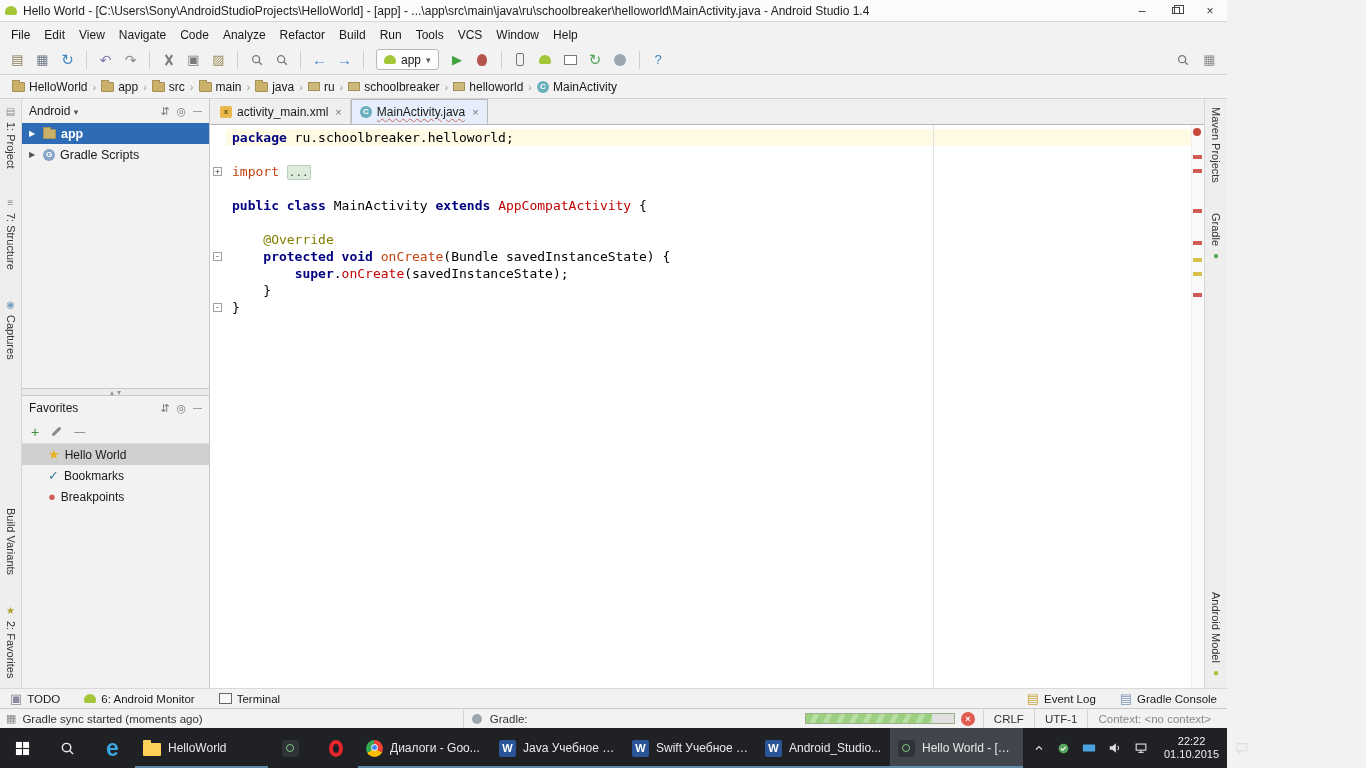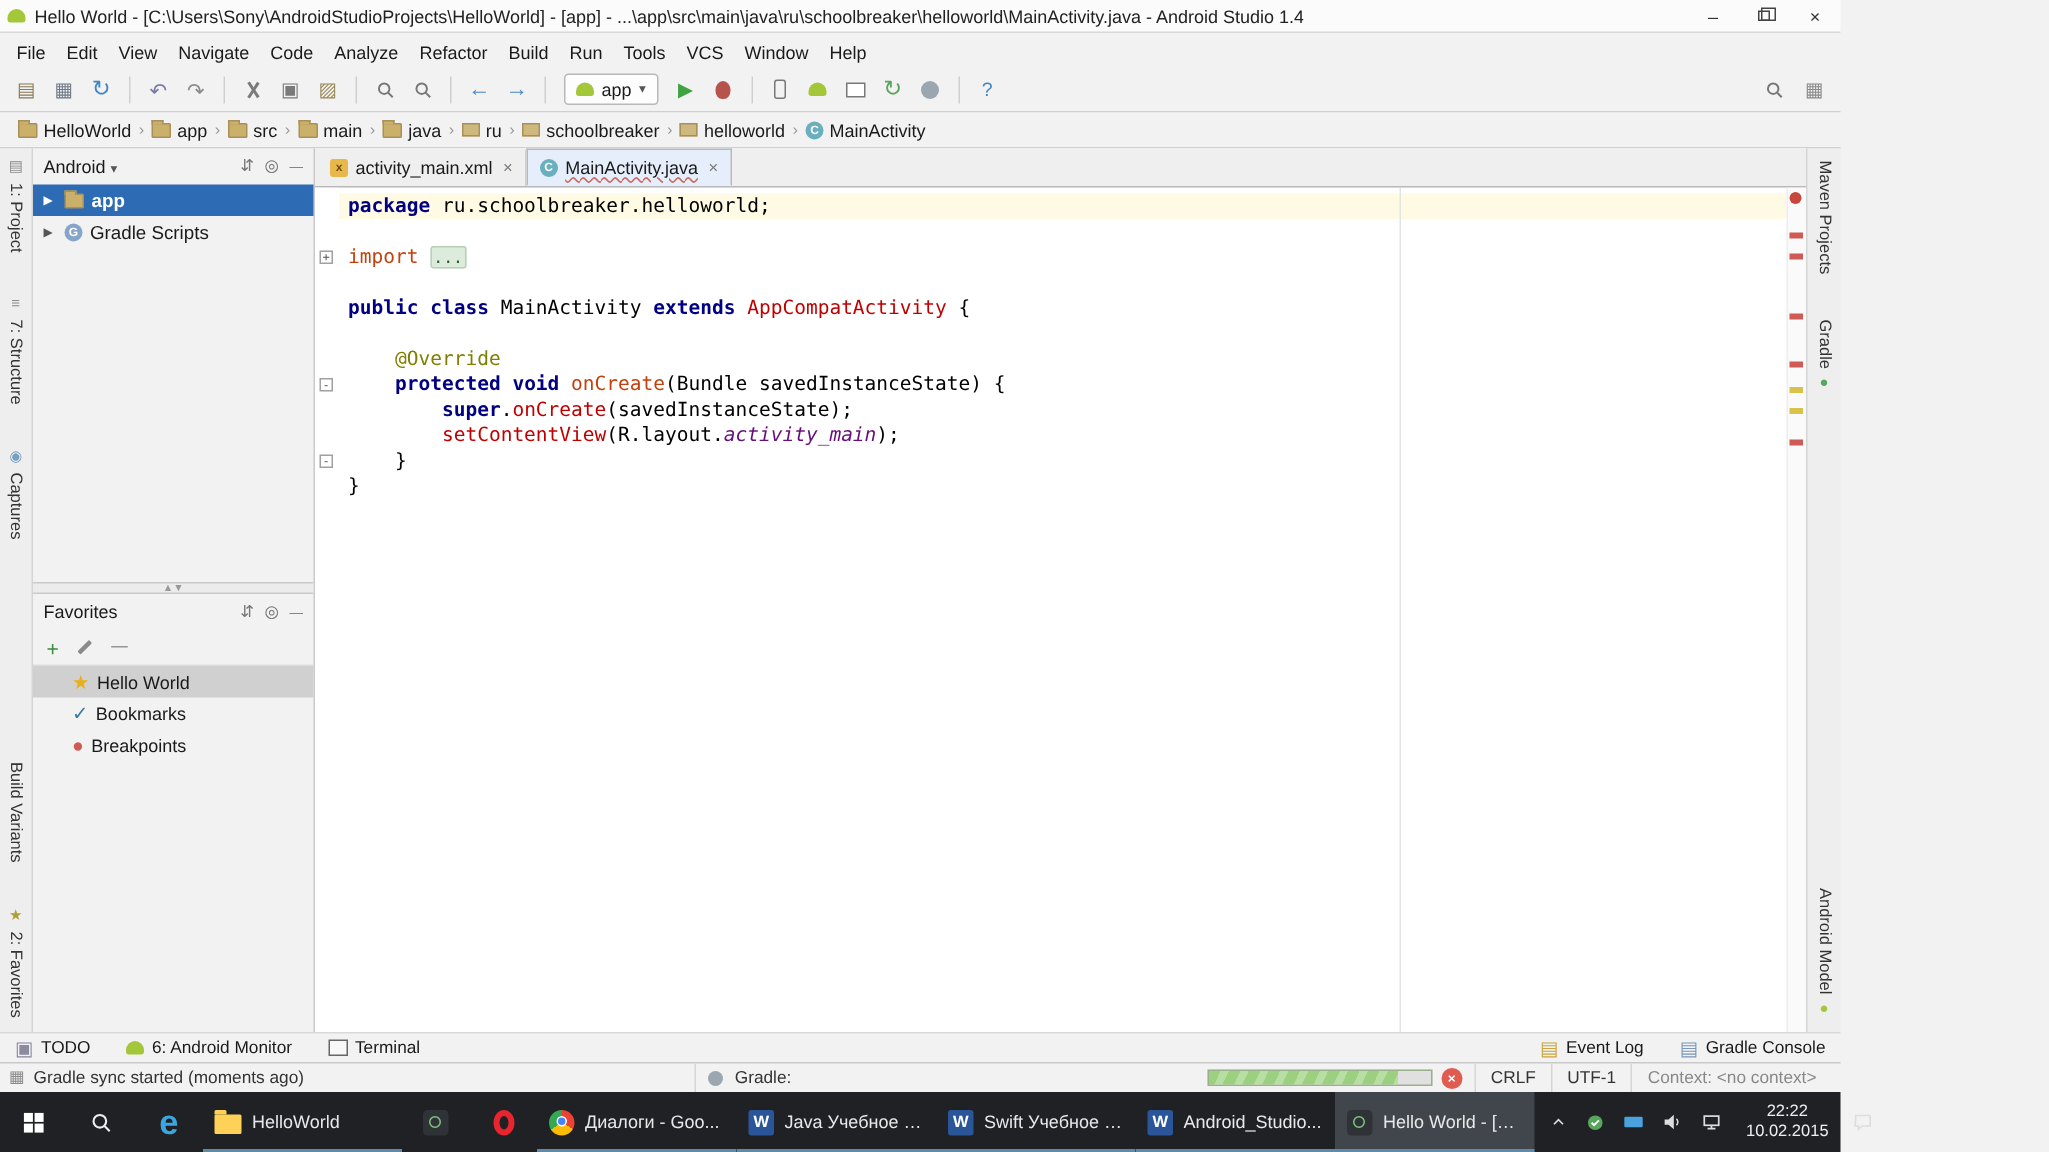--- a/index.html
+++ b/index.html
@@ -443,21 +443,20 @@
           <div class="margin-guide"></div>
         <div class="line caret"><span class="tok-kw">package</span><span class="tok-pl"> ru.schoolbreaker.helloworld;</span></div>
             <div class="line"></div>
             <div class="line"><span class="tok-gray">import </span><span class="tok-fold">...</span></div>
             <div class="line"></div>
             <div class="line"><span class="tok-kw">public</span><span class="tok-pl"> </span><span class="tok-kw">class</span><span class="tok-pl"> MainActivity </span><span class="tok-kw">extends</span><span class="tok-pl"> </span><span class="tok-err">AppCompatActivity</span><span class="tok-pl"> {</span></div>
             <div class="line"></div>
             <div class="line"><span class="tok-pl">    </span><span class="tok-ann">@Override</span></div>
             <div class="line"><span class="tok-pl">    </span><span class="tok-kw">protected</span><span class="tok-pl"> </span><span class="tok-kw">void</span><span class="tok-pl"> </span><span class="tok-gray">onCreate</span><span class="tok-pl">(Bundle savedInstanceState) {</span></div>
             <div class="line"><span class="tok-pl">        </span><span class="tok-kw">super</span><span class="tok-pl">.</span><span class="tok-err">onCreate</span><span class="tok-pl">(savedInstanceState);</span></div>
-            <div class="line"><span class="tok-pl">        </span><span class="tok-err">setContentView</span><span class="tok-pl">(R.layout.</span><span class="tok-fld">activity_main</span><span class="tok-pl">);</span></div>
             <div class="line"><span class="tok-pl">    }</span></div>
             <div class="line"><span class="tok-pl">}</span></div>
           </div>
         <div class="error-stripe">
             <div class="smark" style="top: 30px; background: rgb(207, 91, 86);"></div>
             <div class="smark" style="top: 44px; background: rgb(207, 91, 86);"></div>
             <div class="smark" style="top: 84px; background: rgb(207, 91, 86);"></div>
             <div class="smark" style="top: 116px; background: rgb(207, 91, 86);"></div>
             <div class="smark" style="top: 133px; background: rgb(217, 194, 75);"></div>
             <div class="smark" style="top: 147px; background: rgb(217, 194, 75);"></div>
@@ -627,21 +626,21 @@
               <svg viewBox="0 0 16 16" width="14" height="14">
                 <rect x="2.5" y="3.5" width="11" height="7" fill="none" stroke="#ddd" stroke-width="1.3"></rect>
                 <line x1="5" y1="13" x2="11" y2="13" stroke="#ddd" stroke-width="1.3"></line>
                 <line x1="8" y1="10.5" x2="8" y2="13" stroke="#ddd" stroke-width="1.3"></line>
               </svg>
             </span>
           </div>
         </div>
       <div class="clock">
         <div>22:22</div>
-        <div>10.02.2015</div>
+        <div>01.10.2015</div>
       </div>
       <div class="tray-btn">
           <span class="ico ">
             <svg viewBox="0 0 16 16" width="14" height="14">
               <path d="M2.5 3h11v8h-6l-3 2.5V11h-2.5z" fill="none" stroke="#ddd" stroke-width="1.2"></path>
             </svg>
           </span>
         </div>
     </div>
   </div>

